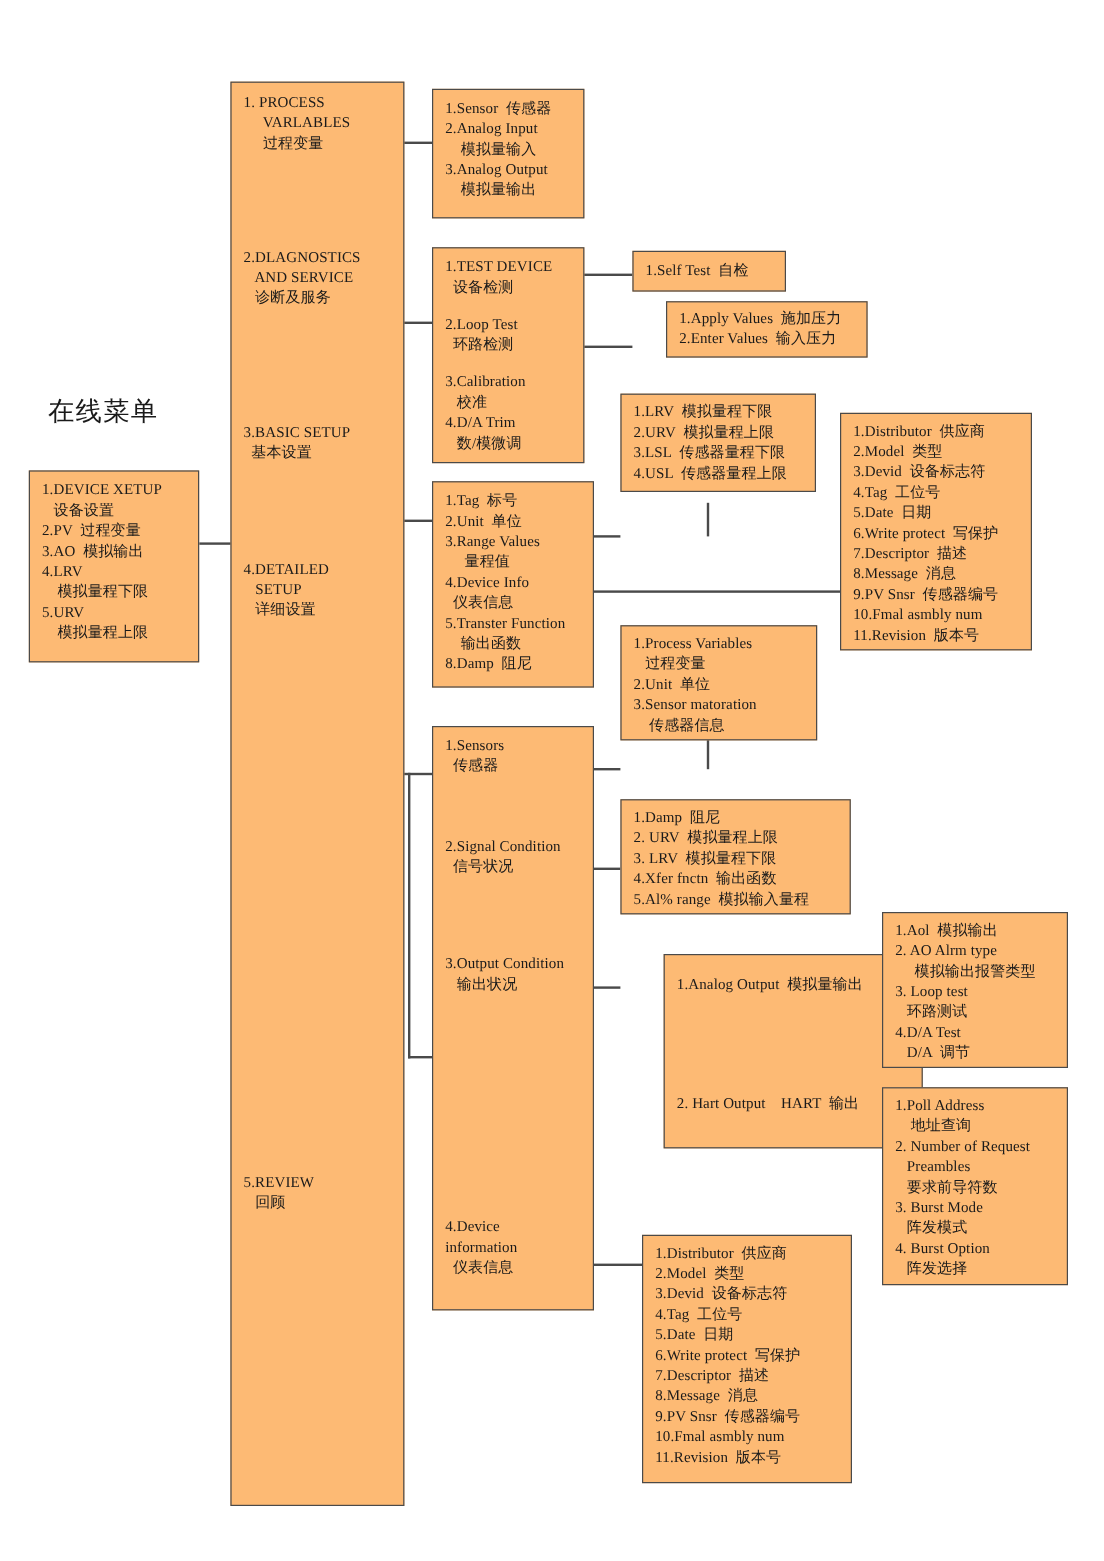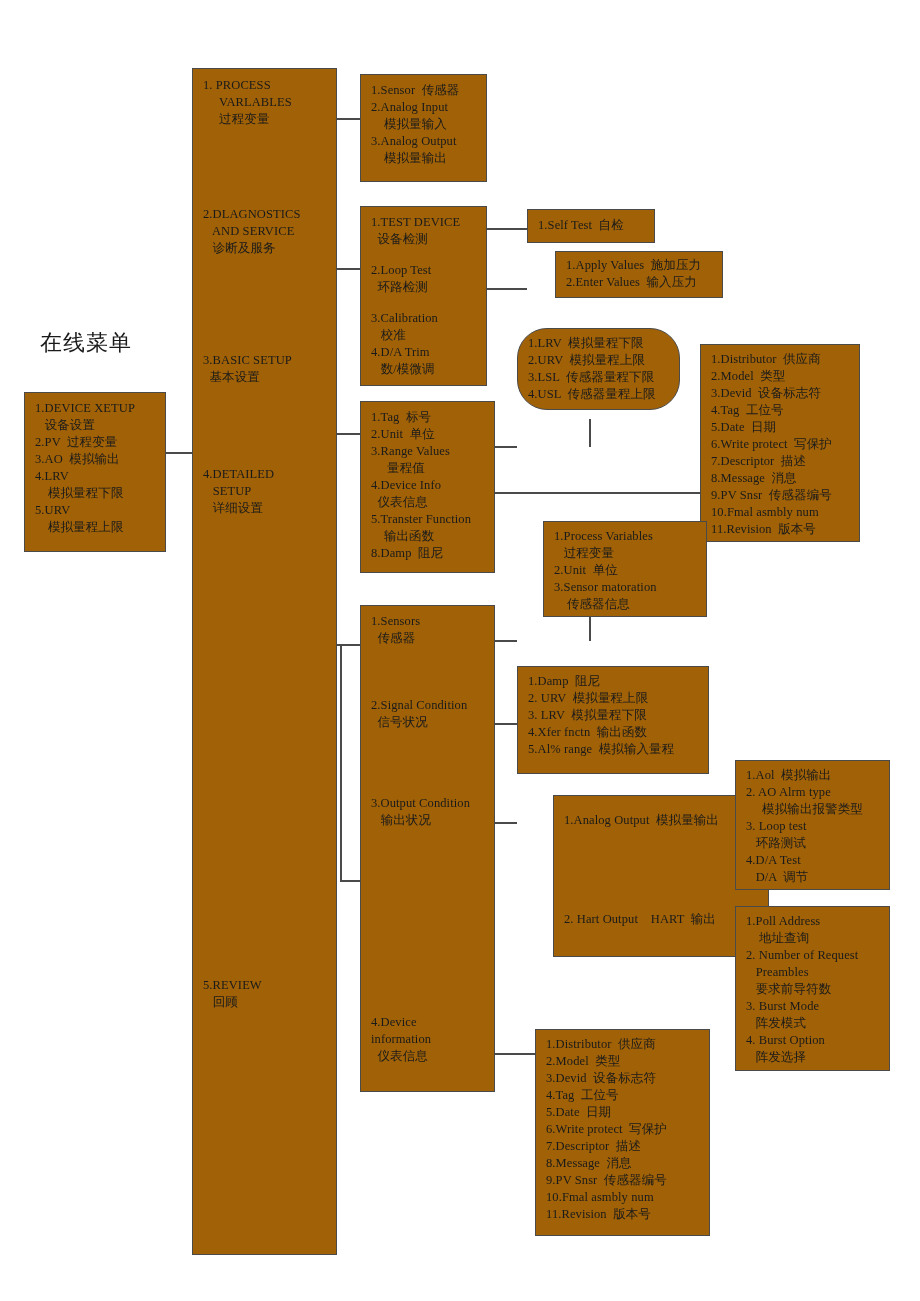--- a/index.html
+++ b/index.html
@@ -11,21 +11,21 @@
     position:relative;
     width:920px;
     height:1301px;
     background:#ffffff;
     overflow:hidden;
   }
   .box{
     position:absolute;
     box-sizing:border-box;
     border:1.5px solid #4a4a4a;
-    background:#a16207;
+    background:#fdba74;
     z-index:3;
   }
   .box .inner{
     padding:6px 8px 6px 10px;
   }
   .ln{
     display:block;
     font-size:12.5px;
     line-height:17px;
     white-space:pre;
@@ -158,21 +158,21 @@
       <span class="ln">3.Range Values</span>
       <span class="ln">     量程值</span>
       <span class="ln">4.Device Info</span>
       <span class="ln">  仪表信息</span>
       <span class="ln">5.Transter Function</span>
       <span class="ln">    输出函数</span>
       <span class="ln">8.Damp  阻尼</span>
     </div>
   </div>
 
-  <div class="box" style="left:517px; top:328px; width:163px; height:82px;border-radius:30px;">
+  <div class="box" style="left:517px; top:328px; width:163px; height:82px;">
     <div class="inner" style="padding-top:6px;">
       <span class="ln">1.LRV  模拟量程下限</span>
       <span class="ln">2.URV  模拟量程上限</span>
       <span class="ln">3.LSL  传感器量程下限</span>
       <span class="ln">4.USL  传感器量程上限</span>
     </div>
   </div>
 
   <div class="box" style="left:700px; top:344px; width:160px; height:198px;">
     <div class="inner" style="padding-top:6px;">
@@ -200,31 +200,31 @@
       <span class="spacer-lg" style="height:64px;"></span>
       <span class="ln">3.Output Condition</span>
       <span class="ln">   输出状况</span>
       <span class="spacer-lg" style="height:185px;"></span>
       <span class="ln">4.Device</span>
       <span class="ln">information</span>
       <span class="ln">  仪表信息</span>
     </div>
   </div>
 
-  <div class="box" style="left:543px; top:521px; width:164px; height:96px;">
+  <div class="box" style="left:517px; top:521px; width:164px; height:96px;">
     <div class="inner" style="padding-top:6px;">
       <span class="ln">1.Process Variables</span>
       <span class="ln">   过程变量</span>
       <span class="ln">2.Unit  单位</span>
       <span class="ln">3.Sensor matoration</span>
       <span class="ln">    传感器信息</span>
     </div>
   </div>
 
-  <div class="box" style="left:517px; top:666px; width:192px; height:108px;">
+  <div class="box" style="left:517px; top:666px; width:192px; height:96px;">
     <div class="inner" style="padding-top:6px;">
       <span class="ln">1.Damp  阻尼</span>
       <span class="ln">2. URV  模拟量程上限</span>
       <span class="ln">3. LRV  模拟量程下限</span>
       <span class="ln">4.Xfer fnctn  输出函数</span>
       <span class="ln">5.Al% range  模拟输入量程</span>
     </div>
   </div>
 
   <div class="box" style="left:515px; top:795px; width:216px; height:162px;margin-left:38px;">

